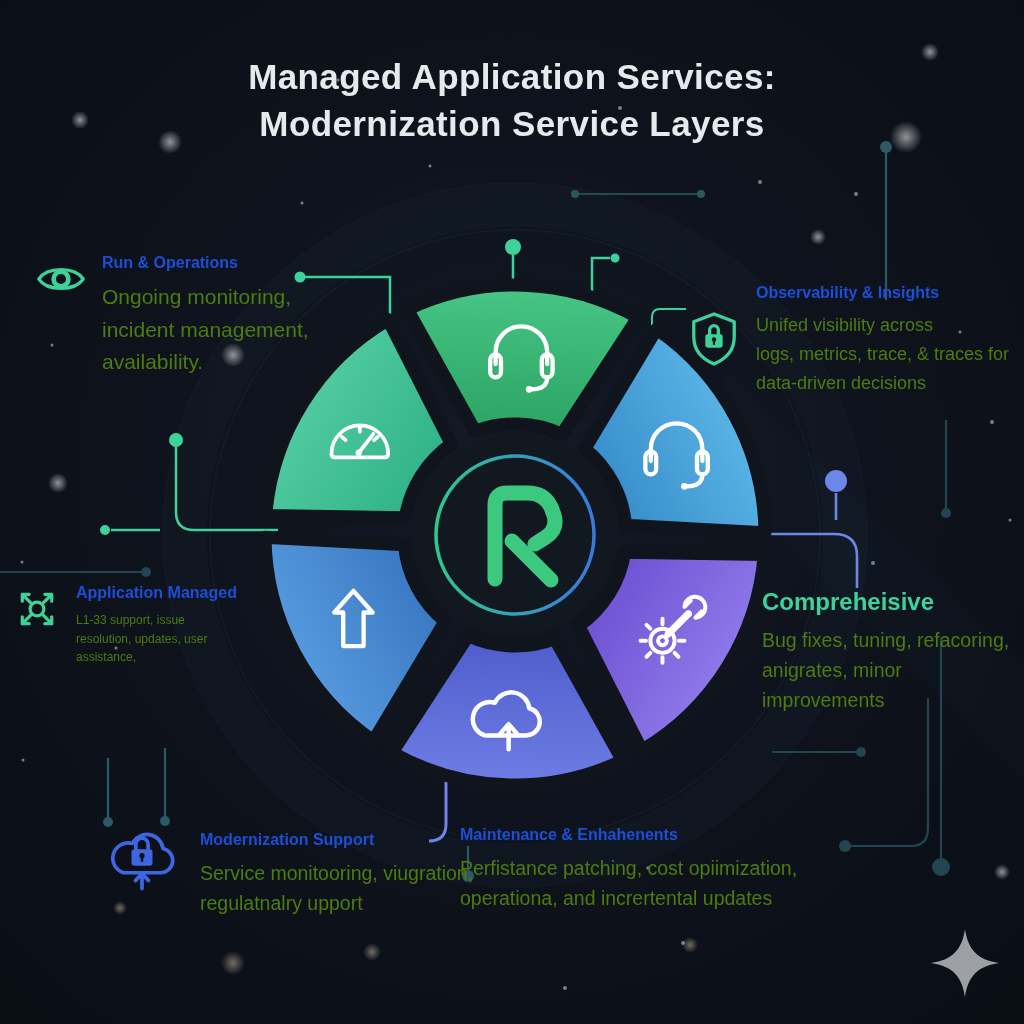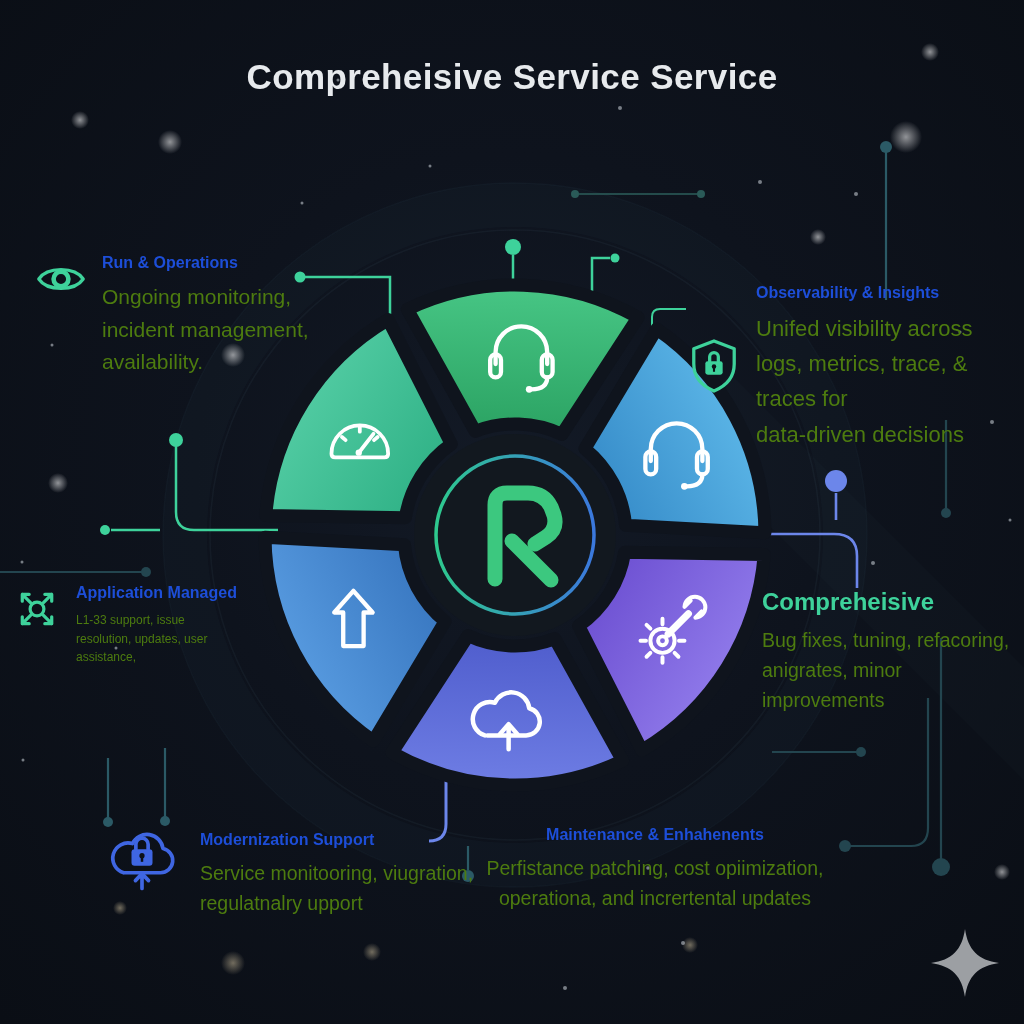--- a/index.html
+++ b/index.html
@@ -11,24 +11,24 @@
   }
   #decor-svg{position:absolute;left:0;top:0;pointer-events:none;}
   .title{
     position:absolute;top:54px;left:0;width:1024px;text-align:center;
     font-size:35px;font-weight:bold;line-height:1.33;color:#e7eaed;letter-spacing:.4px;
   }
   .section{position:absolute;display:flex;gap:16px;align-items:flex-start;}
   .sec-icon{flex:0 0 auto;}
   .sec-heading{font-size:16px;font-weight:bold;color:#1d4ed8;margin-bottom:9px;white-space:nowrap;}
   .sec-body{font-size:21px;line-height:1.55;color:#4d7c0f;white-space:pre-line;}
-  .sec-body.small{font-size:22px;line-height:1.6;}
+  .sec-body.small{font-size:18px;line-height:1.6;}
   .sec-body.mid{font-size:19.5px;line-height:1.55;}
   .teal-heading{color:#3ed29b;}
-  .center-text{text-align:center;}
+  .center-text{}
 </style>
 </head>
 <body>
 
 <svg id="decor-svg" width="1024" height="1024" viewBox="0 0 1024 1024">
   <defs id="wheel-defs">
     <linearGradient id="ringGrad" gradientUnits="userSpaceOnUse" x1="436" y1="535" x2="594" y2="535">
       <stop offset="0" stop-color="#2ec98e"></stop>
         <stop offset="1" stop-color="#3b78dd"></stop>
     </linearGradient>
@@ -209,21 +209,22 @@
         <circle cx="116" cy="648" r="1.5"></circle>
       <circle cx="23" cy="760" r="1.5"></circle>
         <circle cx="648" cy="868" r="1.8"></circle>
     </g>
   </g>
 
   <path transform="translate(965,963)" d="M0,-34 C3,-13 13,-3 34,0 C13,3 3,13 0,34 C-3,13 -13,3 -34,0 C-13,-3 -3,-13 0,-34 Z" fill="#9c9fa3"></path>
 </svg>
 
 <div class="title">
-  <div>Compreheisive Service Service</div>
+  <div>Managed Application Services:</div>
+  <div>Modernization Service Layers</div>
 </div>
 
 <div class="section" style="left:36px;top:254px;">
   <div class="sec-icon" style="margin-top:6px;">
     <svg width="50" height="38" viewBox="0 0 54 40">
       <g fill="none" stroke-linecap="round" stroke-linejoin="round" stroke-width="3.5" stroke="#3ed29b">
         <path d="M3,20 C12,6.5 42,6.5 51,20 C42,33.5 12,33.5 3,20 Z"></path>
         <circle cx="27" cy="20" r="8" stroke-width="5"></circle>
       </g>
     </svg>

